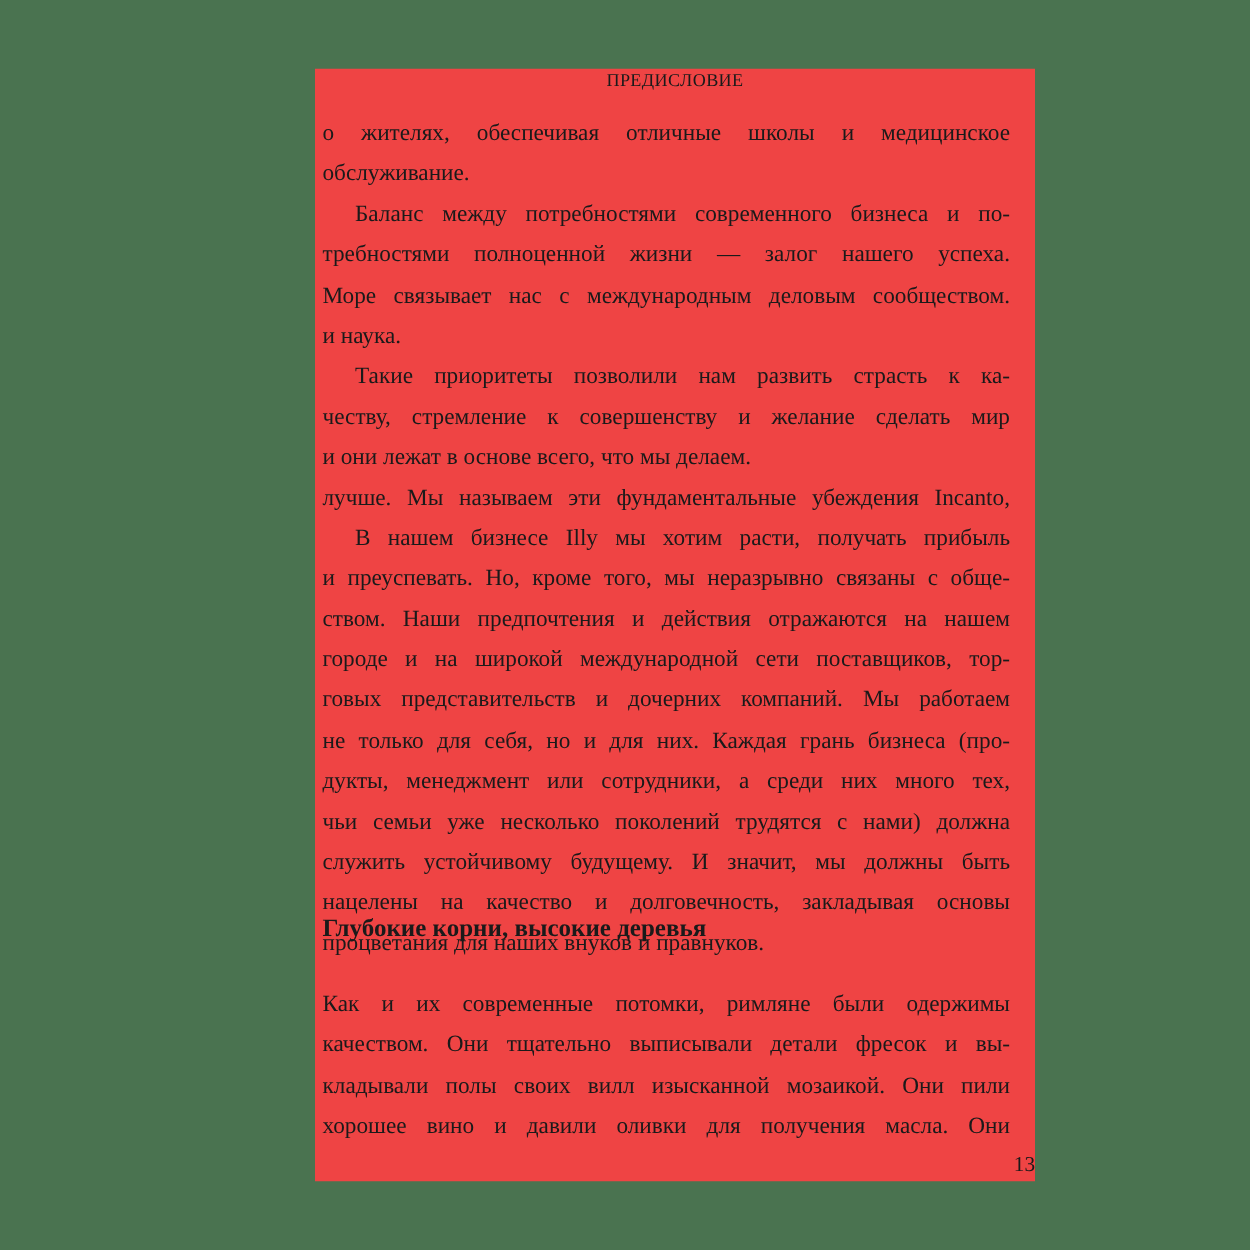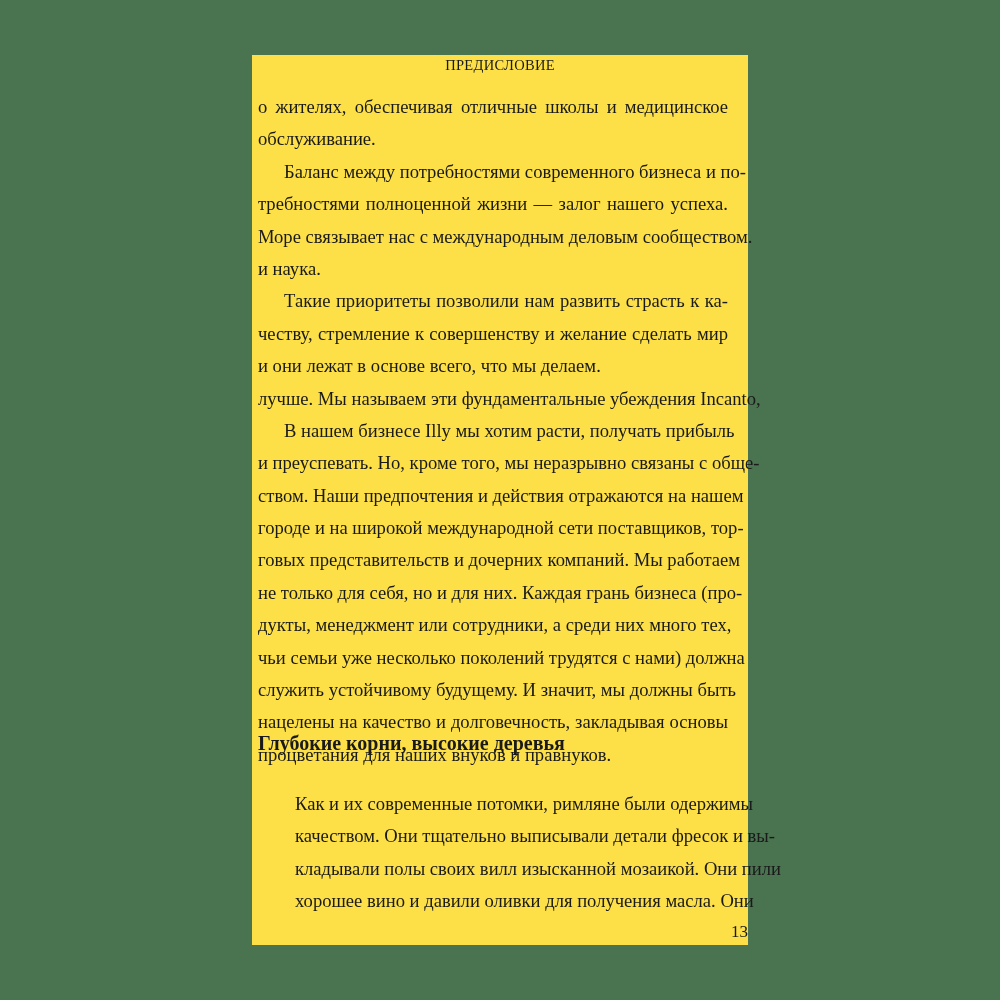--- a/index.html
+++ b/index.html
@@ -4,41 +4,41 @@
 <style>
   html, body { margin:0; padding:0; }
   body {
     width:1000px; height:1000px; overflow:hidden;
     background:#4a7350;
     position:relative;
     font-family:"Liberation Serif","DejaVu Serif",serif;
     color:#1a1a1a;
   }
   .page {
-    position:absolute; left:252px; top:55px; width:496px; height:890px;
-    background:#fde047;
+    position:absolute; left:252px; top:55px; width:576px; height:890px;
+    background:#ef4444;
   }
   .running-head {
     position:absolute; left:0; right:0; top:2px;
     text-align:center; font-size:14.5px; letter-spacing:0.3px;
   }
   .text-block {
     position:absolute; left:6px; right:20px;
     font-size:18.6px; line-height:32.4px;
     text-align:justify;
   }
   .line { display:block; white-space:nowrap; text-align:justify; text-align-last:justify; height:32.4px; }
   .line.last { text-align-last:left; }
   .line.indent { padding-left:26px; }
   .block1 { top:36px; }
   .heading {
     position:absolute; left:6px; top:677px;
     font-size:20px; font-weight:bold;
   }
-  .block2 { top:733px;margin-left:37px; }
+  .block2 { top:733px; }
   .page-number {
     position:absolute; left:0; right:0; top:867px;
     text-align:right; font-size:17px;
   }
 </style>
 </head>
 <body>
 
 <div class="page">
   <div class="running-head">ПРЕДИСЛОВИЕ</div>

